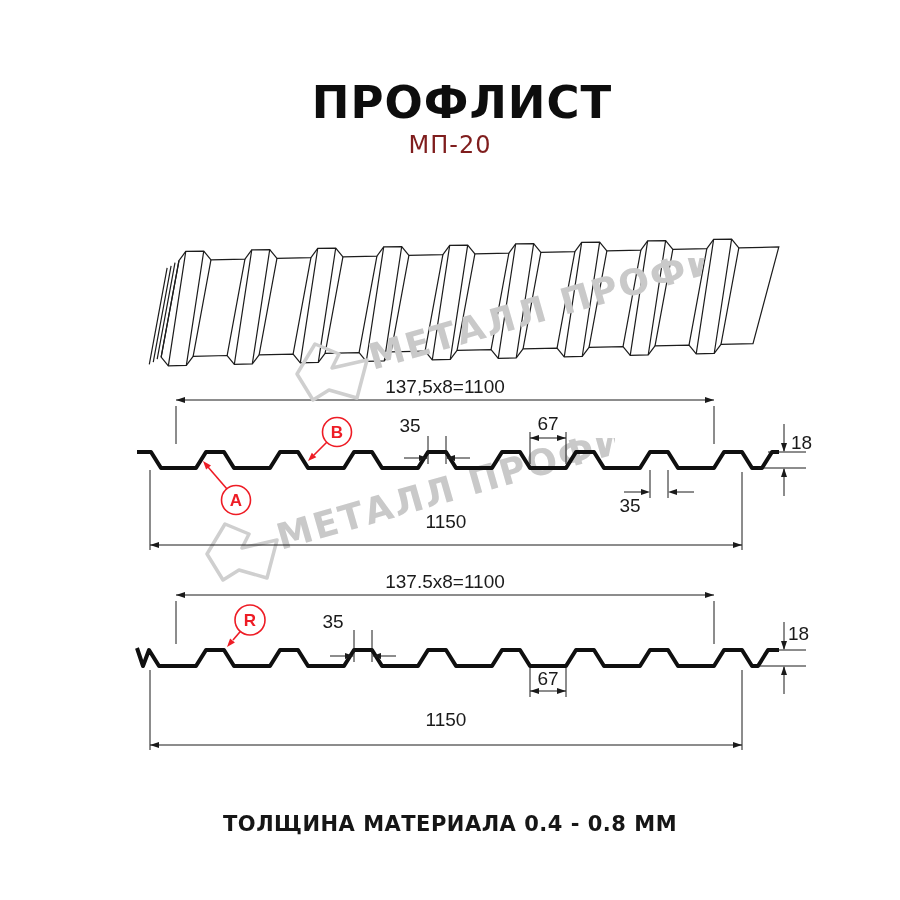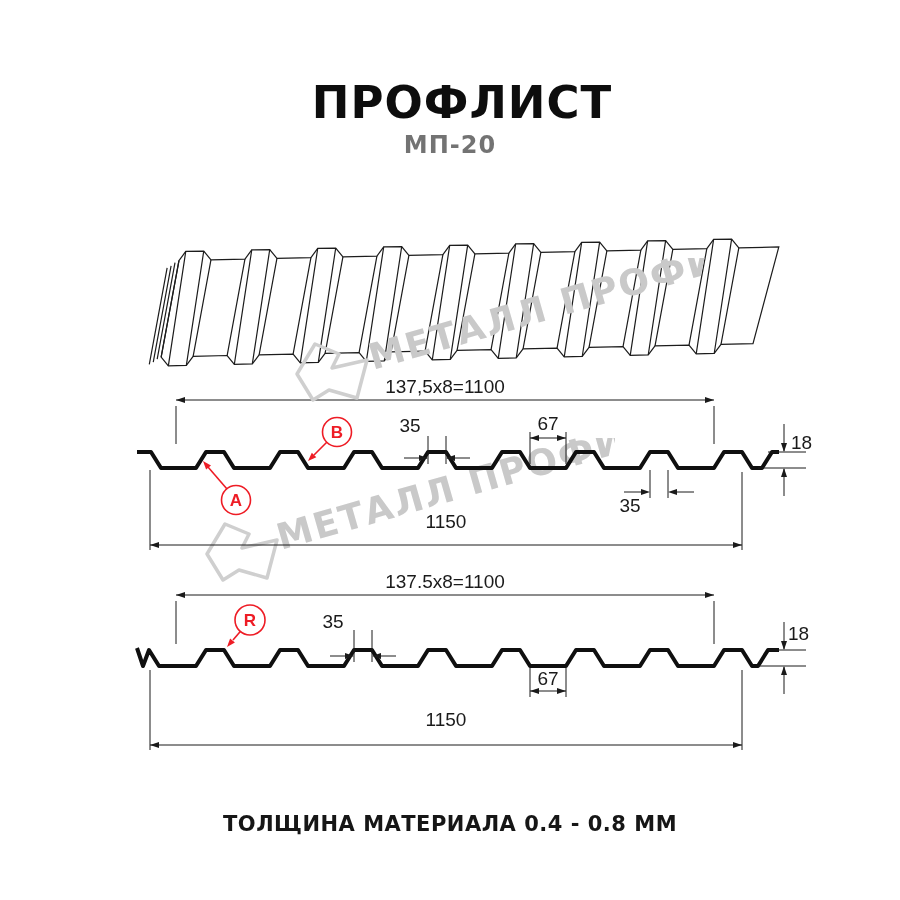--- a/index.html
+++ b/index.html
@@ -4,21 +4,21 @@
 <style>
   html,body{margin:0;padding:0;background:#ffffff;}
   body{width:900px;height:900px;position:relative;overflow:hidden;
        font-family:"Liberation Sans", sans-serif;color:#111;}
   .abs{position:absolute;}
   #title{top:76px;left:12px;width:900px;text-align:center;
          font-family:"DejaVu Sans", sans-serif;
          font-size:45px;font-weight:800;letter-spacing:1px;color:#0d0d0d;}
   #subtitle{top:131px;left:0;width:900px;text-align:center;
             font-family:"DejaVu Sans", sans-serif;
-            font-size:24px;font-weight:700;letter-spacing:1px;color:#737373;}
+            font-size:24px;font-weight:400;letter-spacing:1px;color:#7f1d1d;}
   #footer{top:798px;left:0;width:900px;text-align:center;
           font-family:"DejaVu Sans", sans-serif;
           font-size:21px;font-weight:600;letter-spacing:.5px;color:#161616;margin-top:14px;}
   svg text{font-family:"Liberation Sans", sans-serif;font-size:19px;fill:#1a1a1a;}
   .dim{stroke:#1a1a1a;stroke-width:1;fill:none;}
   .ah{fill:#1a1a1a;stroke:none;}
   .prof{stroke:#0f0f0f;stroke-width:4;fill:none;stroke-linejoin:round;stroke-linecap:butt;}
   .red{stroke:#ee1c25;fill:none;stroke-width:1.6;}
   .redah{fill:#ee1c25;stroke:none;}
   .redtxt{fill:#ee1c25;font-size:17px;font-weight:600;}

